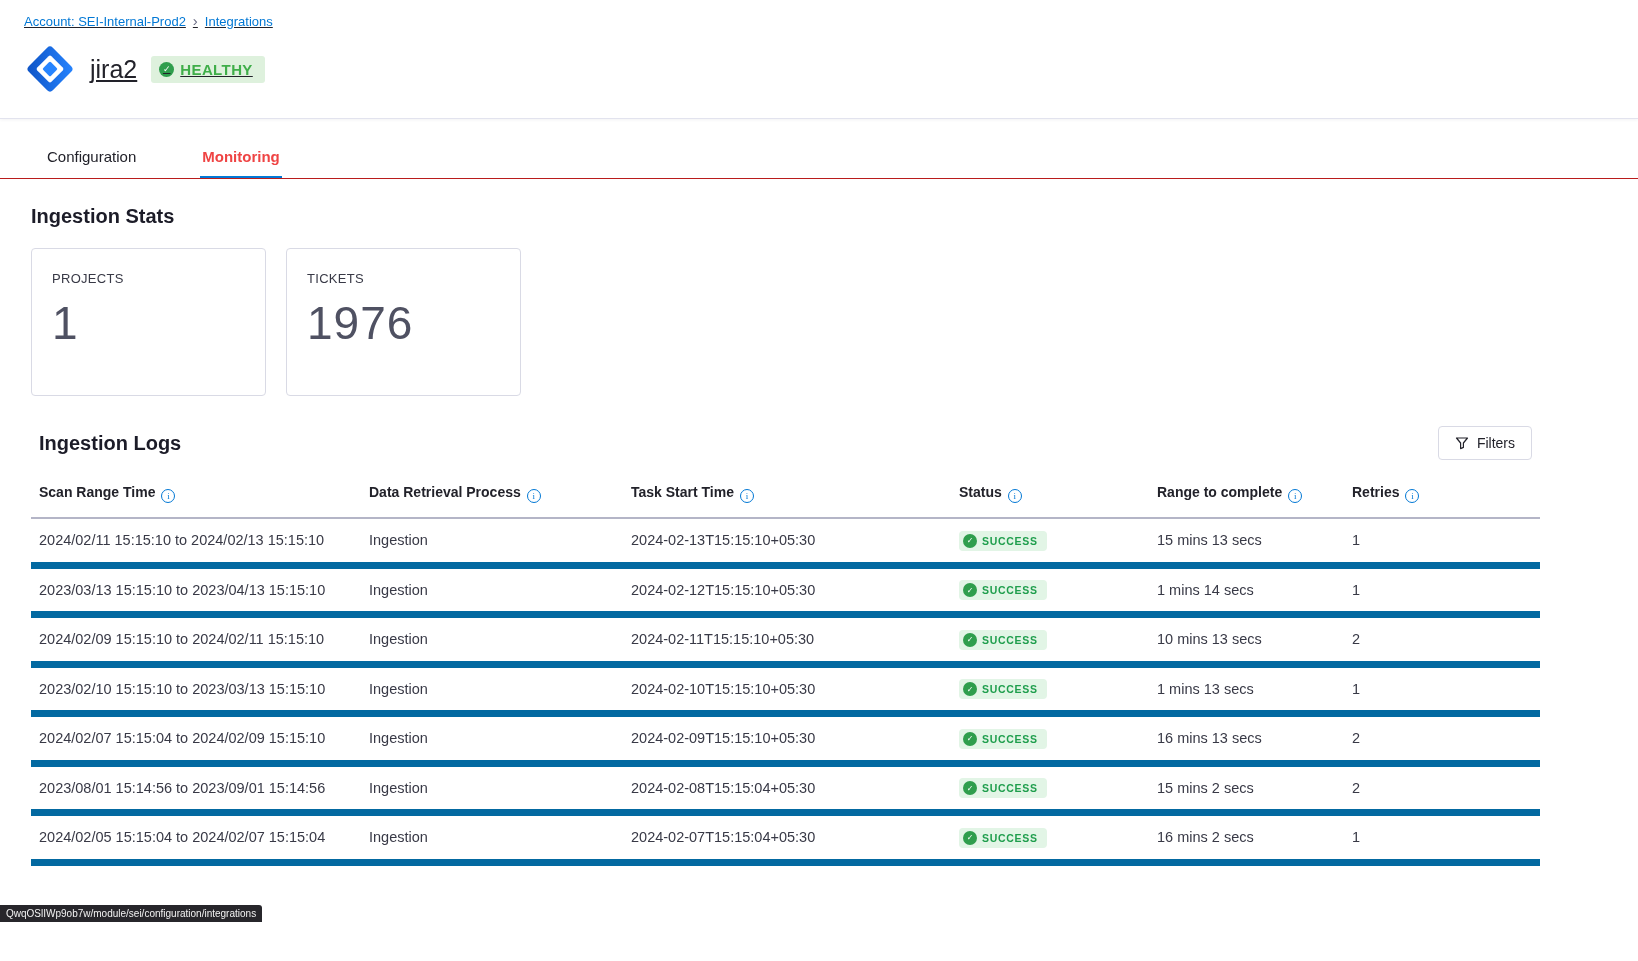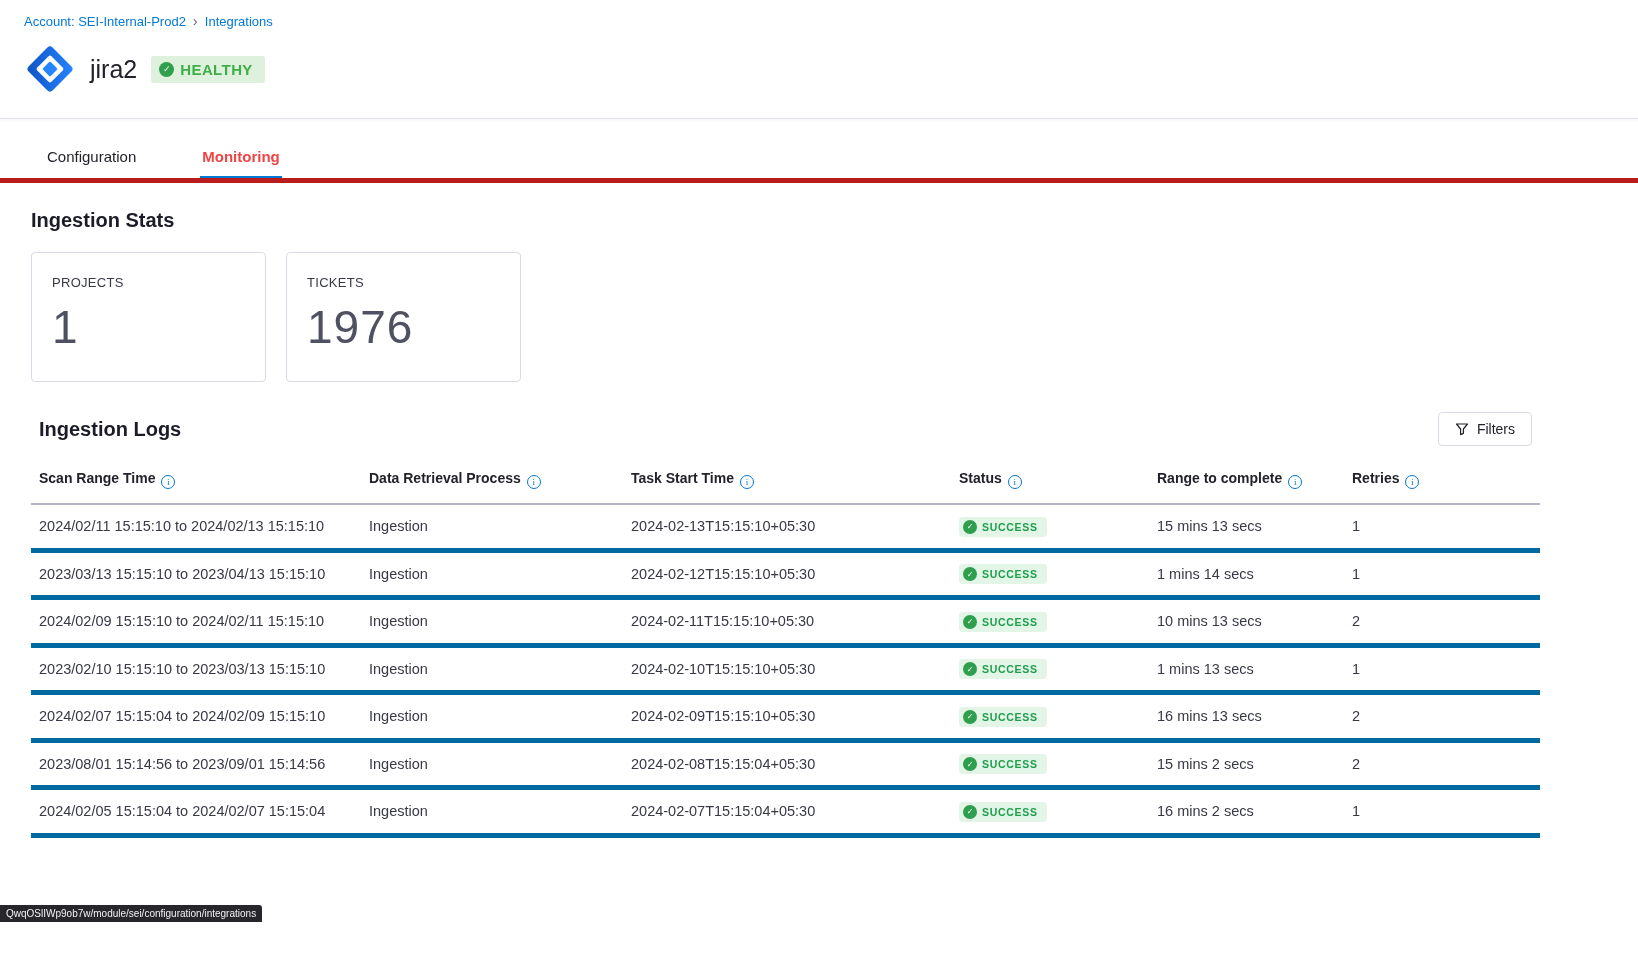--- a/index.html
+++ b/index.html
@@ -1,52 +1,52 @@
 <!DOCTYPE html>
 <html><head>
 <meta charset="utf-8">
 <style>
   * { box-sizing: border-box; margin: 0; padding: 0; }
   html, body { width: 1638px; min-height: 961px; background: #ffffff; font-family: "Liberation Sans", sans-serif; color: #22222a; }
 
   
-  .page-header { padding: 14px 24px 0 24px; height: 119px; border-bottom: 1px solid #e2e3ee; box-shadow: 0 1px 3px rgba(40,41,61,0.06); position: relative; background: #fff; }
+  .page-header { padding: 14px 24px 0 24px; height: 119px; border-bottom: 1px solid #e2e3ee; box-shadow: 0 1px 3px rgba(40,41,61,0.06); position: relative; background: #fff; text-decoration: underline; }
   .breadcrumb { font-size: 13px; display: flex; align-items: center; gap: 7px; }
   .breadcrumb a { color: #0278d5; text-decoration: none; cursor: pointer; }
   .crumb-sep { color: #6b6d85; font-size: 15px; line-height: 1; margin-top: -2px; }
   .title-row { display: flex; align-items: center; gap: 14px; margin-top: 14px; }
   .jira-logo { width: 52px; height: 52px; display: block; }
   .page-title { font-size: 25px; font-weight: 400; color: #22222a; }
   .health-badge { display: inline-flex; align-items: center; gap: 6px; background: #def1dd; border-radius: 3px; padding: 5px 12px 5px 8px; }
   .health-badge .check-circle { width: 15px; height: 15px; font-size: 9px; }
   .health-badge .health-label { color: #3fae49; font-weight: 700; font-size: 15px; letter-spacing: 0.4px; }
   .check-circle { border-radius: 50%; background: #2f9e4d; color: #fff; display: inline-flex; align-items: center; justify-content: center; flex: 0 0 auto; }
 
   
-  .tab-bar { display: flex; gap: 62px; padding: 0 4px 0 45px; border-bottom: 5px solid #b91c1c; margin-top: 16px; }
+  .tab-bar { display: flex; gap: 62px; padding: 0 4px 0 45px; border-bottom: 1px solid #b91c1c; margin-top: 16px; }
   .tab { font-size: 15px; padding: 13px 2px 11px; cursor: pointer; border-bottom: 2px solid transparent; color: #22222a; }
   .tab.active { color: #ef4444; font-weight: 700; border-bottom-color: #0278d5; }
 
   
   .content { padding: 26px 98px 30px 31px; }
   .section-title { font-size: 20px; font-weight: 700; color: #1c1c28; }
 
   .stat-cards { display: flex; gap: 20px; margin: 20px 0 6px; }
-  .stat-card { width: 235px; height: 130px; border: 1px solid #d9dae5; border-radius: 4px; background: #fff; padding: 22px 20px; }
+  .stat-card { width: 235px; height: 148px; border: 1px solid #d9dae5; border-radius: 4px; background: #fff; padding: 22px 20px; }
   .stat-label { font-size: 13px; color: #383946; letter-spacing: 0.3px; }
   .stat-value { font-size: 46px; color: #4f5162; font-weight: 400; margin-top: 10px; letter-spacing: 1px; }
 
   .logs-header { display: flex; align-items: center; justify-content: space-between; margin: 30px 8px 14px; }
   .filters-btn { display: inline-flex; align-items: center; gap: 8px; background: #fff; border: 1px solid #d9dae5; border-radius: 4px; padding: 8px 16px; font-size: 14px; color: #22222a; cursor: pointer; font-family: inherit; }
   .filters-btn svg { display: block; }
 
   
   table.logs { width: 100%; border-collapse: collapse; table-layout: fixed; }
   table.logs th { text-align: left; font-size: 14px; font-weight: 700; color: #22222a; padding: 10px 8px 14px; border-bottom: 2px solid #b4b5c7; white-space: nowrap; }
-  table.logs td { font-size: 14.5px; color: #383946; padding: 11px 8px; border-bottom: 5px solid #0369a1; white-space: nowrap; }
+  table.logs td { font-size: 14.5px; color: #383946; padding: 11px 8px; border-bottom: 7px solid #0369a1; white-space: nowrap; }
   .info-icon { display: inline-flex; align-items: center; justify-content: center; width: 14px; height: 14px; border: 1.3px solid #0278d5; border-radius: 50%; color: #0278d5; font-size: 9px; font-style: normal; font-weight: 400; margin-left: 6px; vertical-align: -2px; cursor: pointer; font-family: "Liberation Serif", serif; }
   .success-badge { display: inline-flex; align-items: center; gap: 5px; background: #e2f5e6; border-radius: 4px; padding: 3px 9px 3px 4px; }
   .success-badge .check-circle { width: 14px; height: 14px; font-size: 8px; }
   .success-badge .status-label { color: #1f9e4d; font-weight: 700; font-size: 10.5px; letter-spacing: 0.7px; }
 
   
   .status-url { position: fixed; left: 0; top: 905px; background: #27262b; color: #f2f2f2; font-size: 10px; padding: 3px 6px; border-top-right-radius: 3px; }
 </style>
 </head>
 <body>

